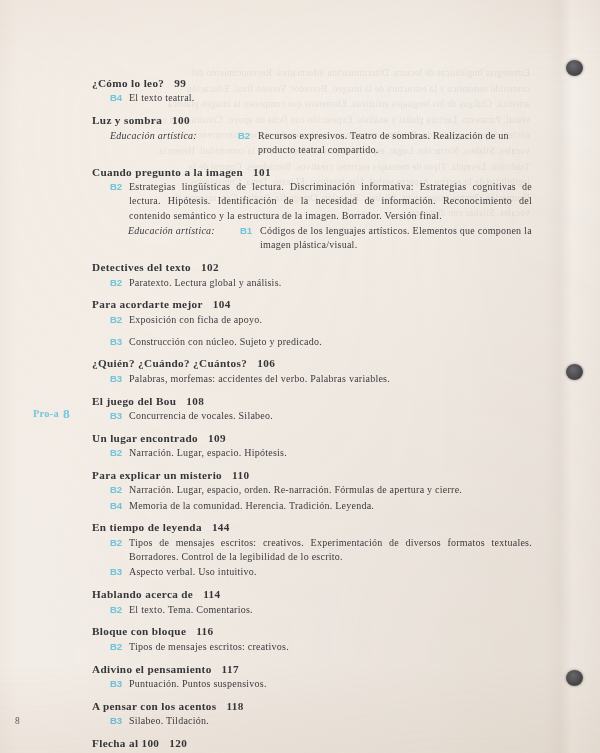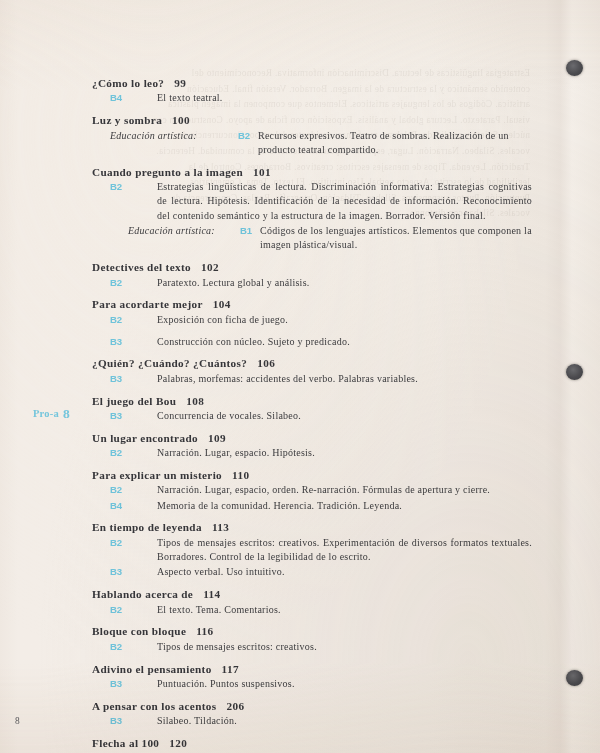--- a/index.html
+++ b/index.html
@@ -112,21 +112,21 @@
   .entry-title .pg {
     margin-left: 10px;
     letter-spacing: 0.4px;
   }
 
   .line {
     display: flex;
     align-items: flex-start;
     margin-top: 1px;
   }
-  .line.indent1 { padding-left: 18px; gap: 28px; }
+  .line.indent1 { padding-left: 18px; }
 
   .badge {
     flex: 0 0 auto;
     font-family: "Liberation Sans", sans-serif;
     font-weight: bold;
     font-size: 9.6px;
     line-height: 14.3px;
     color: #6fc4dc;
     letter-spacing: -0.3px;
     width: 19px;
@@ -234,21 +234,21 @@
           <div class="entry-title"><span>Detectives del texto</span><span class="pg">102</span></div>
           <div class="line indent1">
             <span class="badge">B2</span>
             <span class="desc">Paratexto. Lectura global y análisis.</span>
           </div>
         </div>
         <div class="entry">
           <div class="entry-title"><span>Para acordarte mejor</span><span class="pg">104</span></div>
           <div class="line indent1">
             <span class="badge">B2</span>
-            <span class="desc">Exposición con ficha de juego.</span>
+            <span class="desc">Exposición con ficha de apoyo.</span>
           </div>
         </div>
         <div class="entry">
           <div class="line indent1">
             <span class="badge">B3</span>
             <span class="desc">Construcción con núcleo. Sujeto y predicado.</span>
           </div>
         </div>
         <div class="entry">
           <div class="entry-title"><span>¿Quién? ¿Cuándo? ¿Cuántos?</span><span class="pg">106</span></div>
@@ -276,21 +276,21 @@
           <div class="line indent1">
             <span class="badge">B2</span>
             <span class="desc">Narración. Lugar, espacio, orden. Re-narración. Fórmulas de apertura y cierre.</span>
           </div>
           <div class="line indent1">
             <span class="badge">B4</span>
             <span class="desc">Memoria de la comunidad. Herencia. Tradición. Leyenda.</span>
           </div>
         </div>
         <div class="entry">
-          <div class="entry-title"><span>En tiempo de leyenda</span><span class="pg">113</span></div>
+          <div class="entry-title"><span>En tiempo de leyenda</span><span class="pg">144</span></div>
           <div class="line indent1">
             <span class="badge">B2</span>
             <span class="desc">Tipos de mensajes escritos: creativos. Experimentación de diversos formatos textuales. Borradores. Control de la legibilidad de lo escrito.</span>
           </div>
           <div class="line indent1">
             <span class="badge">B3</span>
             <span class="desc">Aspecto verbal. Uso intuitivo.</span>
           </div>
         </div>
         <div class="entry">
@@ -308,21 +308,21 @@
           </div>
         </div>
         <div class="entry">
           <div class="entry-title"><span>Adivino el pensamiento</span><span class="pg">117</span></div>
           <div class="line indent1">
             <span class="badge">B3</span>
             <span class="desc">Puntuación. Puntos suspensivos.</span>
           </div>
         </div>
         <div class="entry">
-          <div class="entry-title"><span>A pensar con los acentos</span><span class="pg">206</span></div>
+          <div class="entry-title"><span>A pensar con los acentos</span><span class="pg">118</span></div>
           <div class="line indent1">
             <span class="badge">B3</span>
             <span class="desc">Silabeo. Tildación.</span>
           </div>
         </div>
         <div class="entry">
           <div class="entry-title"><span>Flecha al 100</span><span class="pg">120</span></div>
         </div>
       </div>
 

